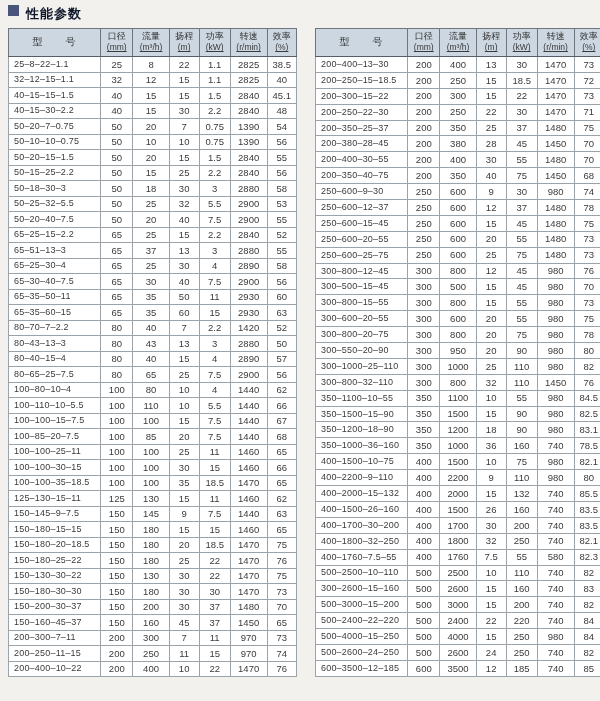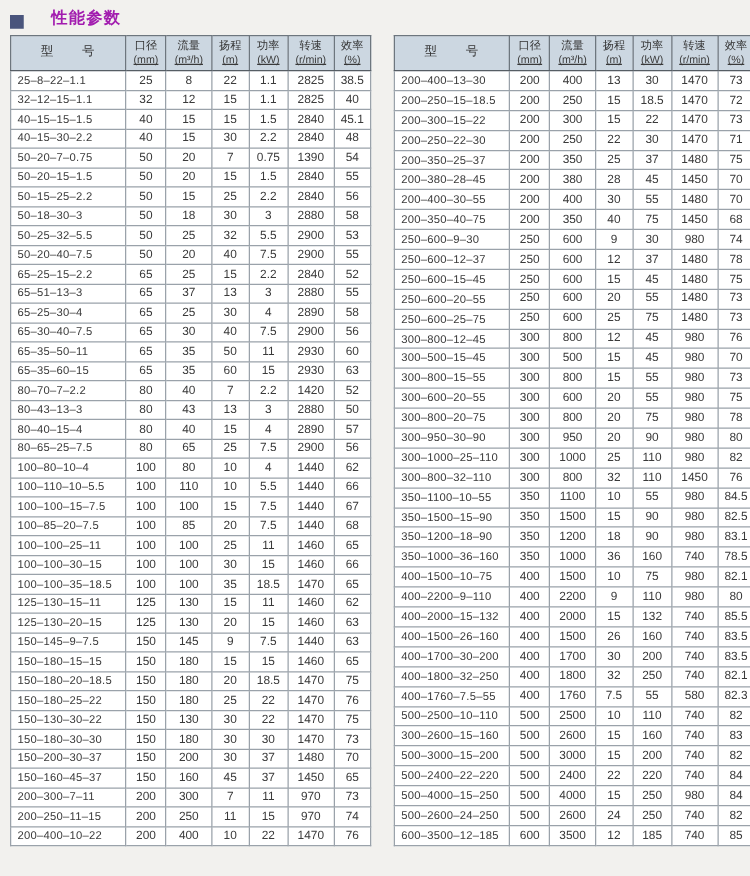--- a/index.html
+++ b/index.html
@@ -5,22 +5,22 @@
   html,body{margin:0;padding:0;}
   body{
     width:600px;height:701px;
     background:#f2f1ee;
     font-family:"Liberation Sans","DejaVu Sans",sans-serif;
     overflow:hidden;
   }
   .page{position:relative;width:600px;height:701px;}
   .section-title{
     position:absolute;top:5px;left:8px;
-    display:flex;align-items:flex-end;gap:22px;
-    font-size:13px;font-weight:bold;color:#a21caf;
+    display:flex;align-items:flex-start;gap:7px;
+    font-size:13px;font-weight:bold;color:#0f172a;
     letter-spacing:1px;
   }
   .bullet{width:11px;height:11px;background:#4a557c;flex:0 0 auto;}
   .tables{
     position:absolute;top:28px;left:8px;
     display:flex;gap:18px;
   }
   table.spec{
     width:289px;
     border-collapse:collapse;
@@ -150,20 +150,29 @@
           <tr>
             <td class="model">50–20–7–0.75</td>
             <td>50</td>
             <td>20</td>
             <td>7</td>
             <td>0.75</td>
             <td>1390</td>
             <td>54</td>
           </tr>
           <tr>
+            <td class="model">50–10–10–0.75</td>
+            <td>50</td>
+            <td>10</td>
+            <td>10</td>
+            <td>0.75</td>
+            <td>1390</td>
+            <td>56</td>
+          </tr>
+          <tr>
             <td class="model">50–20–15–1.5</td>
             <td>50</td>
             <td>20</td>
             <td>15</td>
             <td>1.5</td>
             <td>2840</td>
             <td>55</td>
           </tr>
           <tr>
             <td class="model">50–15–25–2.2</td>
@@ -355,29 +364,20 @@
             <td>65</td>
           </tr>
           <tr>
             <td class="model">125–130–15–11</td>
             <td>125</td>
             <td>130</td>
             <td>15</td>
             <td>11</td>
             <td>1460</td>
             <td>62</td>
-          </tr>
-          <tr>
-            <td class="model">125–130–20–15</td>
-            <td>125</td>
-            <td>130</td>
-            <td>20</td>
-            <td>15</td>
-            <td>1460</td>
-            <td>63</td>
           </tr>
           <tr>
             <td class="model">150–145–9–7.5</td>
             <td>150</td>
             <td>145</td>
             <td>9</td>
             <td>7.5</td>
             <td>1440</td>
             <td>63</td>
           </tr>
@@ -669,21 +669,21 @@
           <tr>
             <td class="model">300–800–20–75</td>
             <td>300</td>
             <td>800</td>
             <td>20</td>
             <td>75</td>
             <td>980</td>
             <td>78</td>
           </tr>
           <tr>
-            <td class="model">300–950–30–90</td>
+            <td class="model">300–550–20–90</td>
             <td>300</td>
             <td>950</td>
             <td>20</td>
             <td>90</td>
             <td>980</td>
             <td>80</td>
           </tr>
           <tr>
             <td class="model">300–1000–25–110</td>
             <td>300</td>

